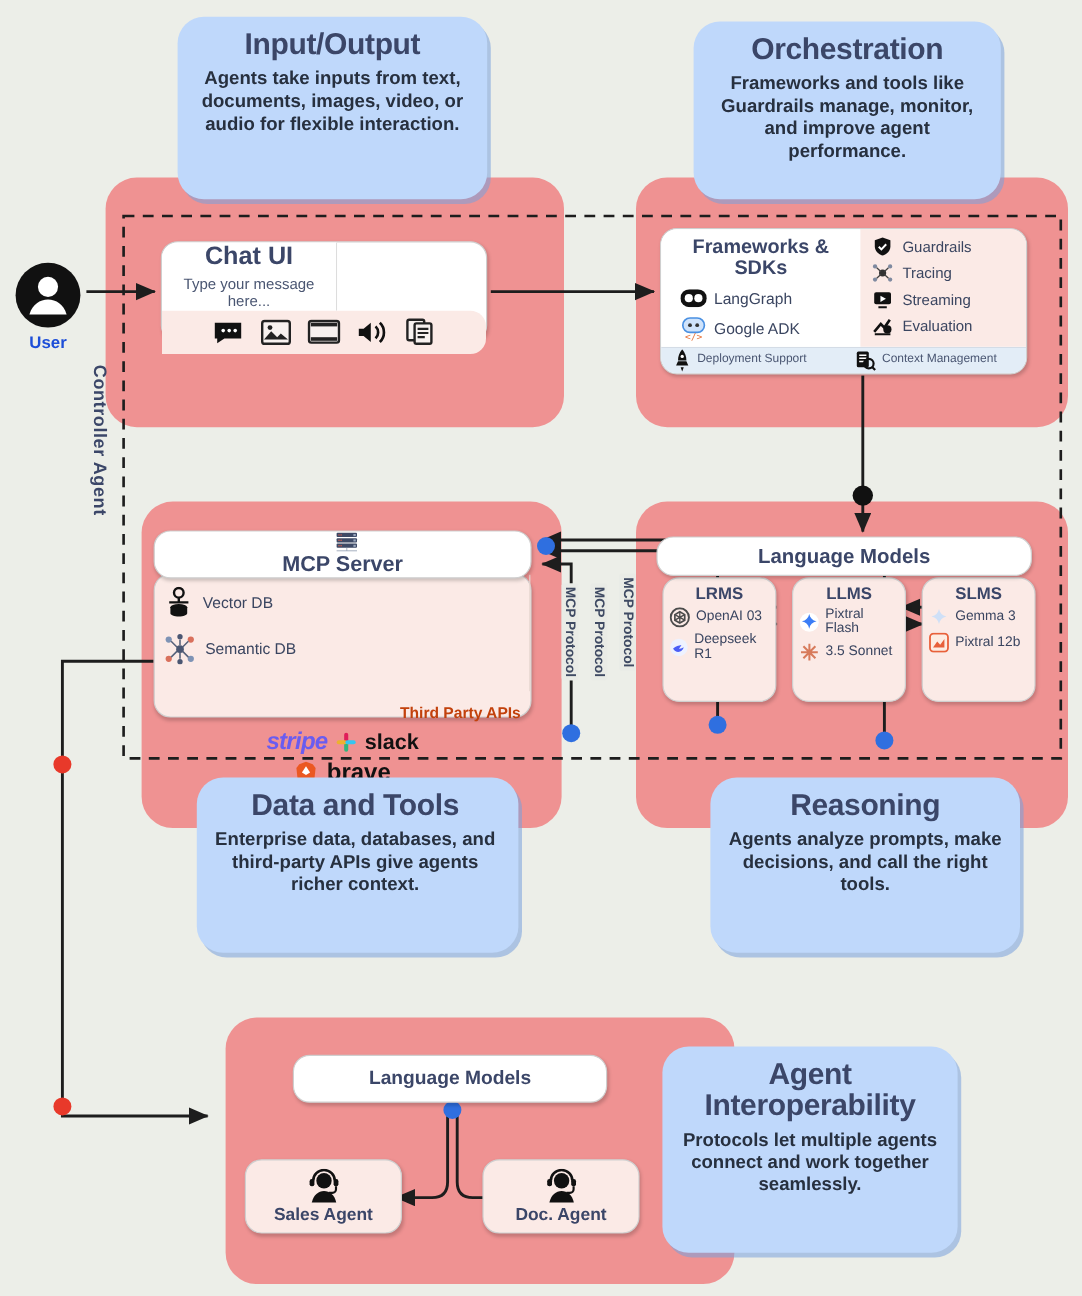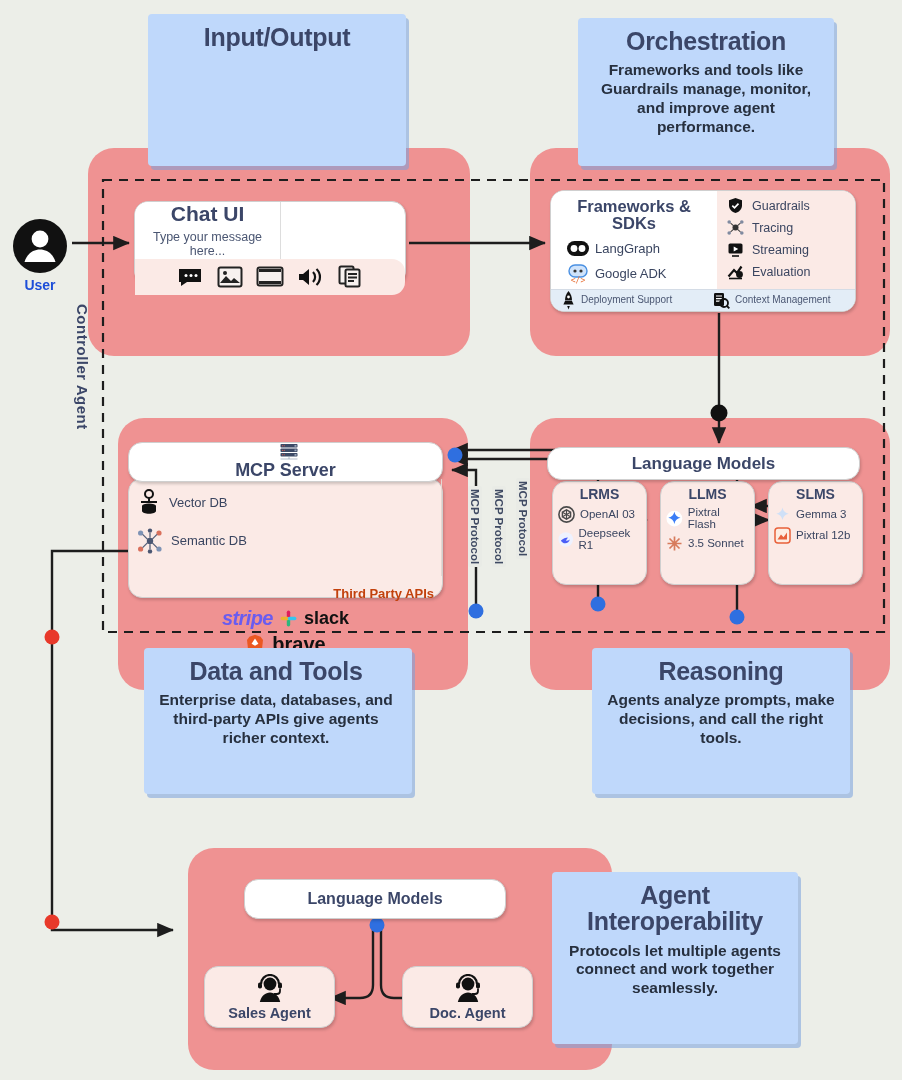--- a/index.html
+++ b/index.html
@@ -15,21 +15,21 @@
   
   .svg-layer { position:absolute; left:0; top:0; width:902px; height:1080px; pointer-events:none; }
   #wires { z-index:2; }
 
   
   .pink {
     position:absolute; background:#ef9292; border-radius:26px; z-index:1;
   }
   
   .callout {
-    position:absolute; background:#bfd8fb; border-radius:4px; z-index:6;
+    position:absolute; background:#bfd8fb; border-radius:22px; z-index:6;
     text-align:center; padding:10px 14px 12px;
     box-shadow:3px 4px 0 rgba(120,160,220,.55);
   }
   .callout h3 { font-size:25px; font-weight:bold; letter-spacing:-.3px; color:#3b4668; line-height:1.05; }
   .callout p  { font-size:15.5px; font-weight:bold; color:#27303f; line-height:1.22; margin-top:7px; }
 
   
   .card { position:absolute; background:#fff; border:1.4px solid #cfcfcf; border-radius:14px; z-index:5;
           box-shadow:1px 2px 3px rgba(0,0,0,.18);flex-direction:column; }
   .blush { background:#fbeae6; }
@@ -158,26 +158,27 @@
     <svg class="i" width="56" height="56" viewBox="0 0 56 56">
       <circle cx="28" cy="28" r="27" fill="#111"></circle>
       <circle cx="28" cy="21" r="8.4" fill="#fff"></circle>
       <path d="M12.5 44c2.6-8.4 8.8-12.4 15.5-12.4S41 35.6 43.5 44z" fill="#fff"></path>
     </svg>
     <div class="label">User</div>
   </div>
 
   <div class="callout" style="left:148px; top:14px; width:258px; height:152px;">
     <h3>Input/Output</h3>
+    <p>Agents take inputs from text, documents, images, video, or audio for flexible interaction.</p>
   </div>
   <div class="callout" style="left:578px; top:18px; width:256px; height:148px;">
     <h3>Orchestration</h3>
     <p>Frameworks and tools like Guardrails manage, monitor, and improve agent performance.</p>
   </div>
-  <div class="callout" style="left:144px; top:648px; width:268px; height:146px;padding-left:10px;">
+  <div class="callout" style="left:164px; top:648px; width:268px; height:146px;padding-left:10px;">
     <h3>Data and Tools</h3>
     <p>Enterprise data, databases, and third-party APIs give agents richer context.</p>
   </div>
   <div class="callout" style="left:592px; top:648px; width:258px; height:146px;">
     <h3>Reasoning</h3>
     <p>Agents analyze prompts, make decisions, and call the right tools.</p>
   </div>
   <div class="callout" style="left:552px; top:872px; width:246px; height:172px;">
     <h3>Agent Interoperability</h3>
     <p>Protocols let multiple agents connect and work together seamlessly.</p>

